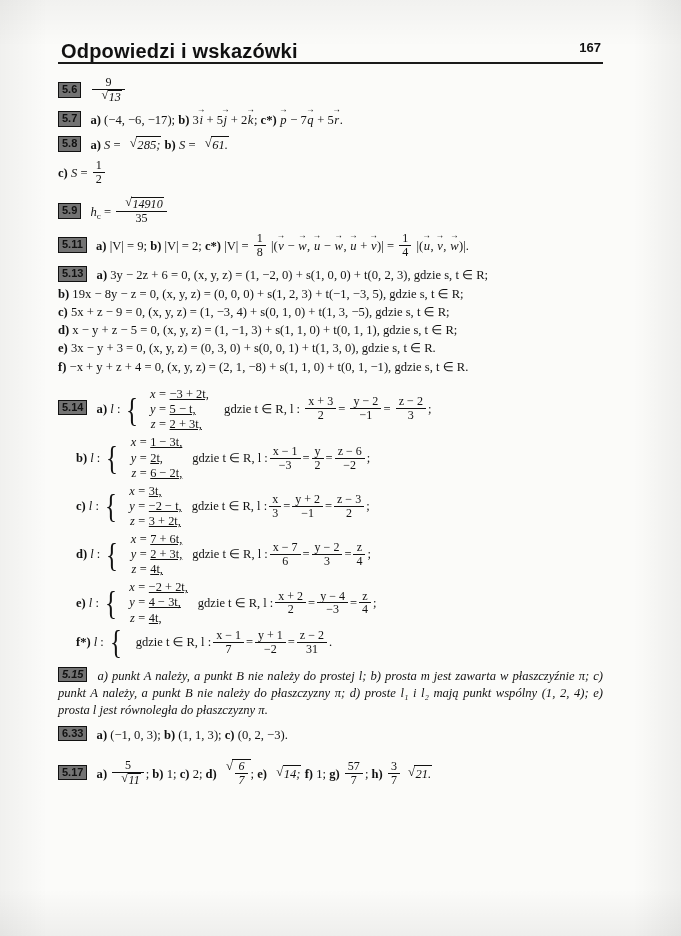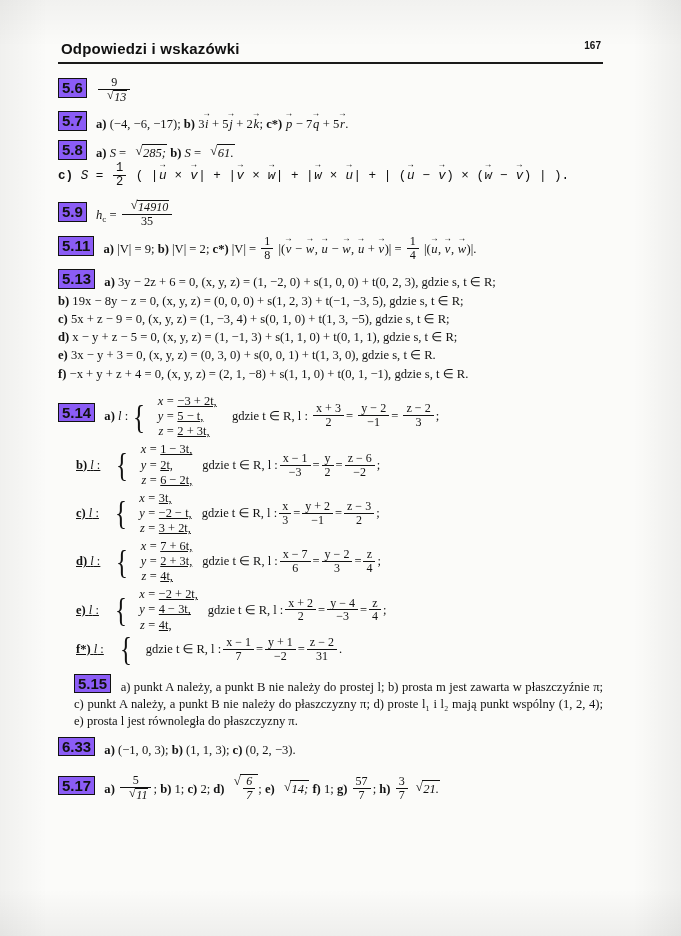--- a/index.html
+++ b/index.html
@@ -43,49 +43,49 @@
     height: 22px;
     border-bottom: 2px solid #1a1a1a;
     margin-bottom: 12px;
   }
   .header-title {
     position: absolute;
     left: 3px;
     top: 0px;
     font-family: "Liberation Sans", sans-serif;
     font-weight: bold;
-    font-size: 15px;
+    font-size: 20px;
     letter-spacing: 0.2px;
   }
   .header-page {
     position: absolute;
     right: 2px;
     top: 0px;
     font-family: "Liberation Sans", sans-serif;
     font-weight: bold;
-    font-size: 10px;
+    font-size: 13px;
   }
   
   .item {
     position: relative;
     margin-bottom: 7px;
     font-size: 12.6px;
     line-height: 1.35;
   }
   .num {
     display: inline-block;
     border: 1.4px solid #111;
     font-family: "Liberation Sans", sans-serif;
     font-weight: bold;
-    font-size: 15px;
+    font-size: 11px;
     padding: 1px 3px 1px 3px;
     line-height: 1.05;
     vertical-align: 2px;
     margin-right: 6px;
-    background: #8b5cf6;
+    background: #737373;
   }
   .body { display: inline; }
   .blk { display: block; margin-left: 0px; }
   b.lbl { font-weight: bold; }
   i { font-style: italic; }
   .tight { line-height: 1.45; }
   
   .frac {
     display: inline-block;
     vertical-align: -0.50em;
@@ -144,23 +144,23 @@
   .rows { display: inline-block; font-size: 0.99em; line-height: 1.22; text-decoration: underline; }
   .rows .r { display: block; white-space: nowrap; }
   .rows .r .lhs { display: inline-block; width: 14px; text-align: right; font-style: italic; }
   .rows .r .eq { display: inline-block; width: 14px; text-align: center; }
   .lineitem {
     display: flex;
     align-items: center;
     margin: 3px 0 3px 18px;
     font-size: 12.5px;
   }
-  .lineitem .tag { margin-right: 14px; white-space: nowrap; text-decoration: underline; }
+  .lineitem .tag { margin-right: 4px; white-space: nowrap; }
   .lineitem .after { margin-left: 10px; white-space: nowrap; }
-  .para { margin-left: 16px; text-align: justify; }
+  .para { margin-left: 0; text-align: justify; font-style: italic; }
   .sub { font-size: 0.72em; vertical-align: -0.28em; }
   .mt6 { margin-top: 6px; }
   .mt10 { margin-top: 11px; }
   .mt14 { margin-top: 15px; }
 </style>
 </head>
 <body>
 
 <div class="page">
   <div class="content">
@@ -193,28 +193,27 @@
     </div>
 
     <div class="item mt6">
       <span class="num">5.8</span>
       <span class="body">
         <b class="lbl">a)</b>
         <span><i>S</i> = <span class="sqrt"><span>285;</span></span></span>
         <b class="lbl">b)</b>
         <span><i>S</i> = <span class="sqrt"><span>61.</span></span></span>
       </span>
-      <div class="blk" style="font-family:Liberation Mono, monospace;">
+      <div class="blk" style="margin-top:5px;">
         <b class="lbl">c)</b>
         <span><i>S</i> =</span>
         <span class="frac">
           <span class="n">1</span>
           <span class="d">2</span>
         </span>
-        <span>( |<span class="vec">u</span> × <span class="vec">v</span>| + |<span class="vec">v</span> × <span class="vec">w</span>| + |<span class="vec">w</span> × <span class="vec">u</span>| + | (<span class="vec">u</span> − <span class="vec">v</span>) × (<span class="vec">w</span> − <span class="vec">v</span>) | ).</span>
       </div>
     </div>
 
     <div class="item mt10">
       <span class="num">5.9</span>
       <span class="body">
         <i>h</i><span class="sub">c</span>
         <span>=</span>
         <span class="frac">
           <span class="n"><span class="sqrt"><span>14910</span></span></span>

